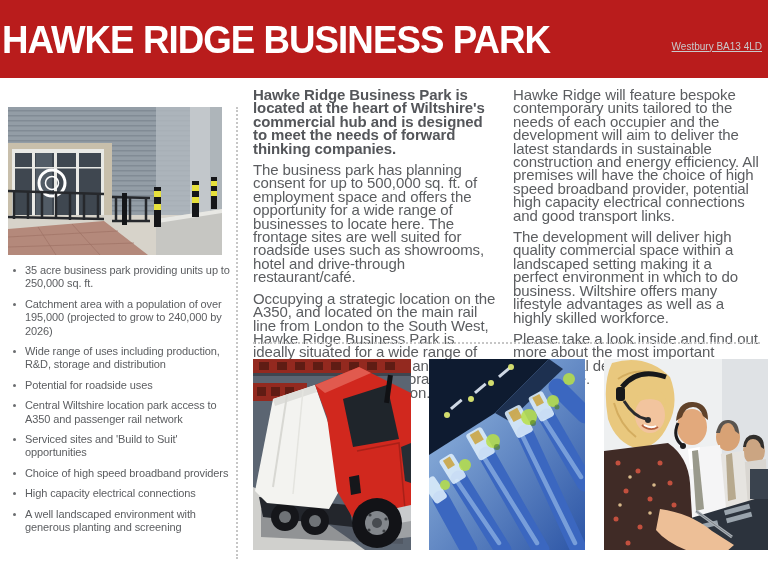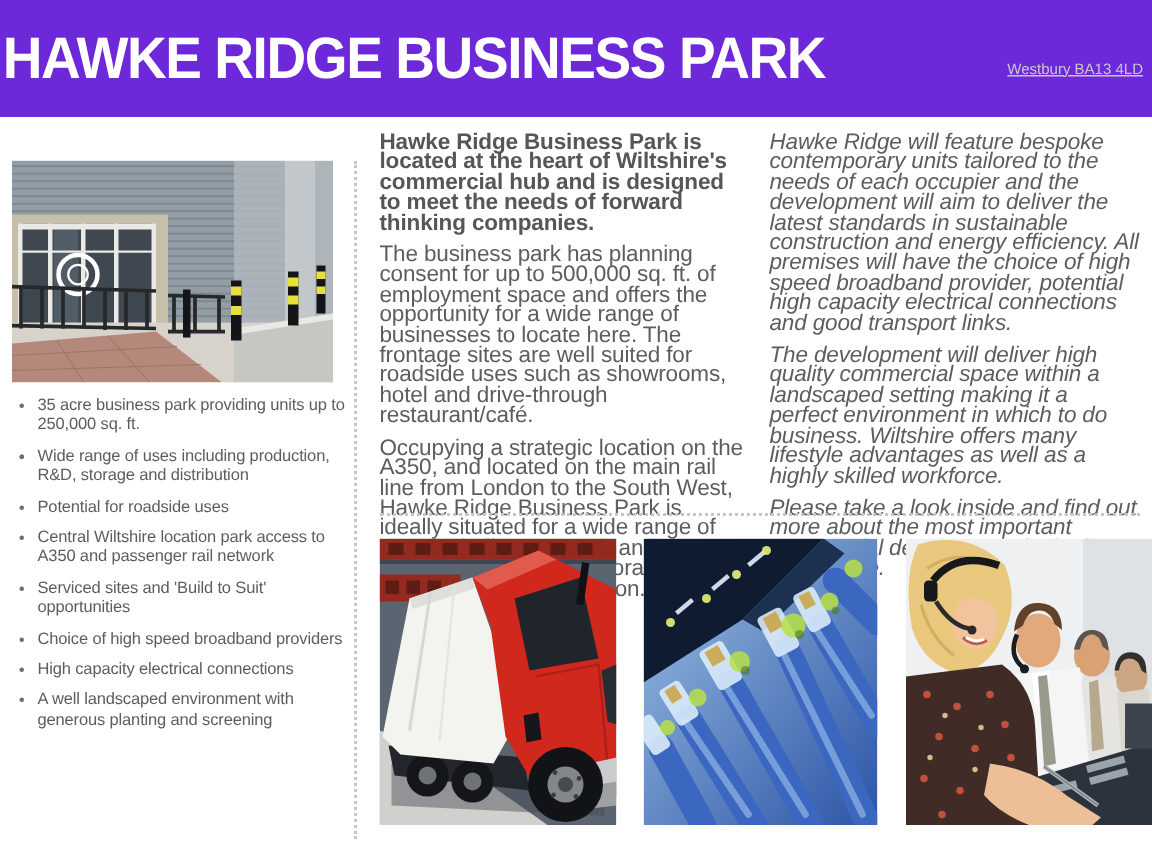--- a/index.html
+++ b/index.html
@@ -1,39 +1,39 @@
 <!DOCTYPE html>
 <html><head>
 <meta charset="utf-8">
 <style>
   html,body{margin:0;padding:0;background:#fff;}
   .page{position:relative;width:768px;height:576px;background:#ffffff;overflow:hidden;
         font-family:"Liberation Sans",sans-serif;color:#5b5d60;}
   
-  .header{position:absolute;left:0;top:0;width:768px;height:78px;background:#6d28d9;
+  .header{position:absolute;left:0;top:0;width:768px;height:78px;background:#b91c1c;
           display:flex;align-items:center;}
   .header h1{margin:0;padding:0 0 0 2px;font-size:39px;line-height:1;font-weight:700;color:#ffffff;
              letter-spacing:-1px;transform:scaleX(0.94);transform-origin:left center;white-space:nowrap;}
   .header .loc{margin-left:auto;padding-right:6px;font-size:10px;color:#c9c9cb;margin-top:14px;white-space:nowrap;text-decoration:underline;}
   
   .photo{position:absolute;overflow:hidden;}
   .photo svg{display:block;width:100%;height:100%;}
   .entrance{left:8px;top:107px;width:214px;height:148px;}
   .features{position:absolute;left:8px;top:264px;width:222px;margin:0;padding:0;list-style:none;}
   .features li{position:relative;padding-left:17px;margin-bottom:7px;
                font-size:11px;line-height:13.4px;letter-spacing:-0.1px;}
   .features .dot{position:absolute;left:5px;top:5px;width:3px;height:3px;border-radius:50%;background:#6b6d70;}
   
   .vsep{position:absolute;left:236px;top:107px;height:452px;border-left:2px dotted #c6c6c6;}
   .hsep{position:absolute;left:253px;top:342px;width:507px;border-top:2px dotted #c6c6c6;}
   
   .col{position:absolute;top:88px;font-size:15px;line-height:13.4px;letter-spacing:-0.1px;}
   .col p{margin:0 0 8px 0;}
   .col-mid{left:253px;width:243px;}
-  .col-right{left:513px;width:247px;font-style:italic;}
+  .col-right{left:513px;width:247px;}
   .intro{font-weight:700;color:#54565a;}
   
   .truck{left:253px;top:359px;width:158px;height:191px;}
   .cables{left:429px;top:359px;width:156px;height:191px;}
   .people{left:604px;top:359px;width:164px;height:191px;}
 </style>
 </head>
 <body>
 
 <div class="page">
@@ -107,21 +107,21 @@
         <rect x="184" y="90" width="7" height="6" fill="#e6e03c"></rect>
         <rect x="203" y="70" width="6" height="32" fill="#141518"></rect>
         <rect x="203" y="74" width="6" height="5" fill="#e6e03c"></rect>
         <rect x="203" y="84" width="6" height="5" fill="#e6e03c"></rect>
       </g>
     </svg>
   </div>
 
   <ul class="features">
     <li><span class="dot"></span><span>35 acre business park providing units up to 250,000 sq. ft.</span></li>
-    <li><span class="dot"></span></li>
+    <li><span class="dot"></span><span>Catchment area with a population of over 195,000 (projected to grow to 240,000 by 2026)</span></li>
     <li><span class="dot"></span><span>Wide range of uses including production, R&amp;D, storage and distribution</span></li>
     <li><span class="dot"></span><span>Potential for roadside uses</span></li>
     <li><span class="dot"></span><span>Central Wiltshire location park access to A350 and passenger rail network</span></li>
     <li><span class="dot"></span><span>Serviced sites and 'Build to Suit' opportunities</span></li>
     <li><span class="dot"></span><span>Choice of high speed broadband providers</span></li>
     <li><span class="dot"></span><span>High capacity electrical connections</span></li>
     <li><span class="dot"></span><span>A well landscaped environment with generous planting and screening</span></li>
   </ul>
 
   <div class="vsep"></div>

